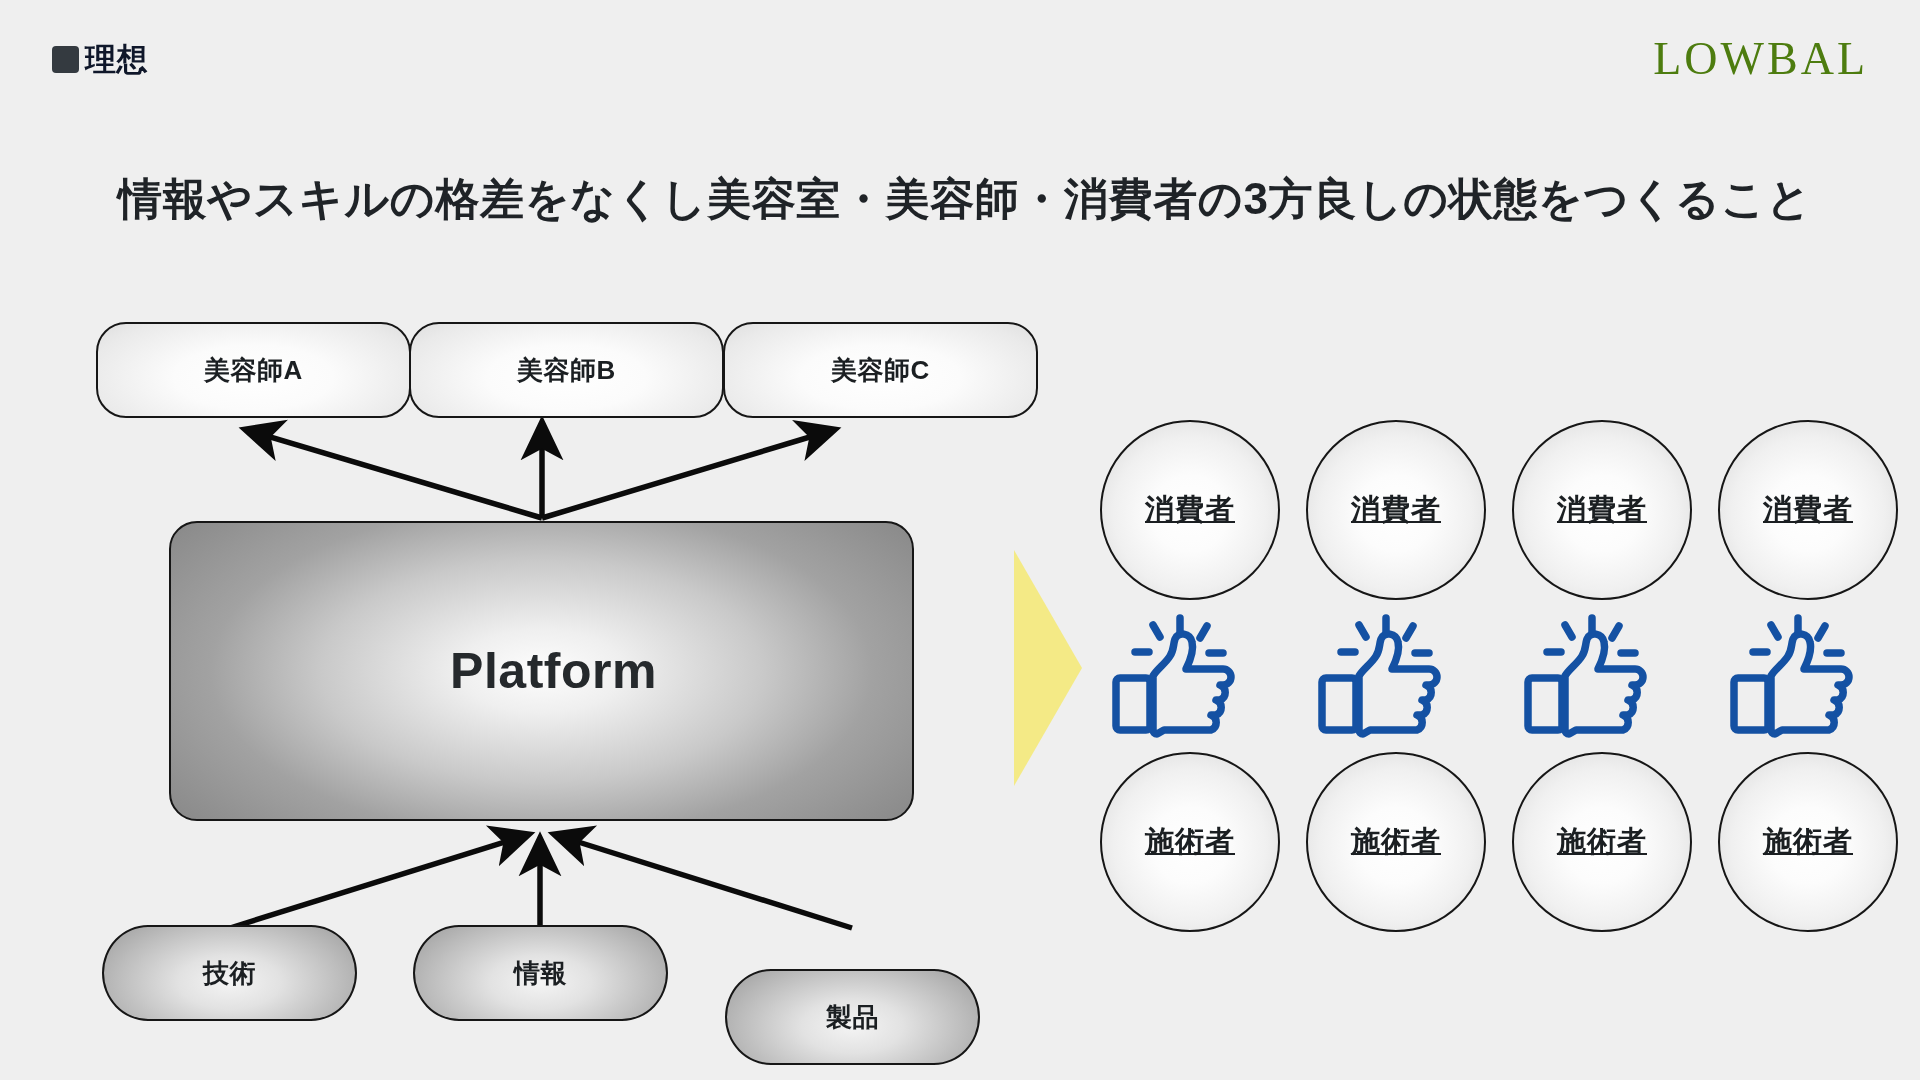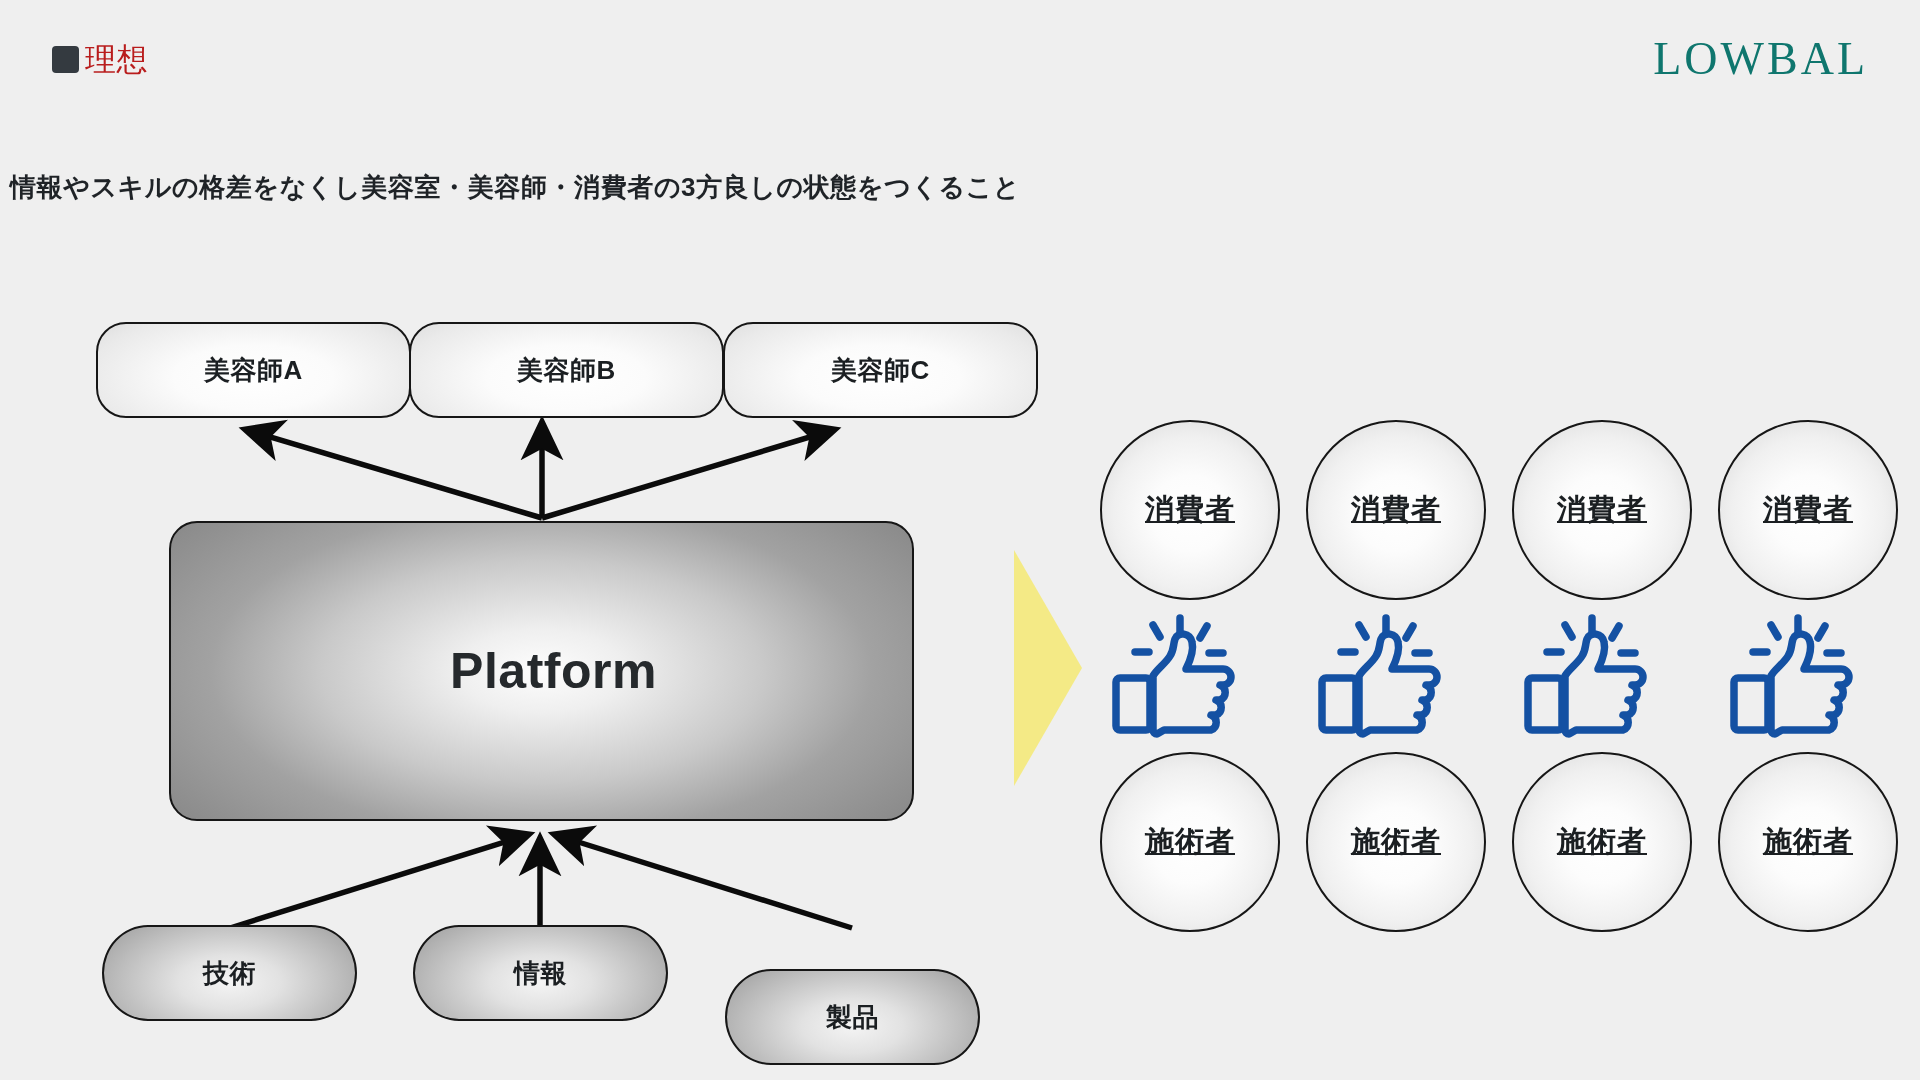--- a/index.html
+++ b/index.html
@@ -17,35 +17,35 @@
   
   .header-left{
     position:absolute;left:52px;top:44px;
     display:flex;align-items:center;gap:6px;
   }
   .bullet-square{
     width:27px;height:27px;border-radius:4px;
     background:#343a40;display:block;flex:0 0 auto;
   }
   .header-label{
-    font-size:31px;font-weight:400;letter-spacing:.5px;color:#b91c1c;
+    font-size:31px;font-weight:700;letter-spacing:.5px;color:#0f172a;
     line-height:1;
   }
   .brand-logo{
     position:absolute;right:52px;top:36px;
     font-family:"Liberation Serif","DejaVu Serif",serif;
-    font-size:46px;letter-spacing:3px;color:#0f766e;
+    font-size:46px;letter-spacing:3px;color:#4d7c0f;
     line-height:1;font-weight:400;
   }
 
   
   .deck-title{
     position:absolute;left:0;right:0;top:170px;
-    text-align:left;
-    font-size:26px;font-weight:700;color:#1f2327;
+    text-align:center;
+    font-size:44px;font-weight:700;color:#1f2327;
     letter-spacing:.6px;
     padding-left:10px;
   }
 
   
   .diagram{position:absolute;left:0;top:0;width:1040px;height:1080px;}
   .diagram svg{position:absolute;left:0;top:0;}
 
   .node{
     position:absolute;

